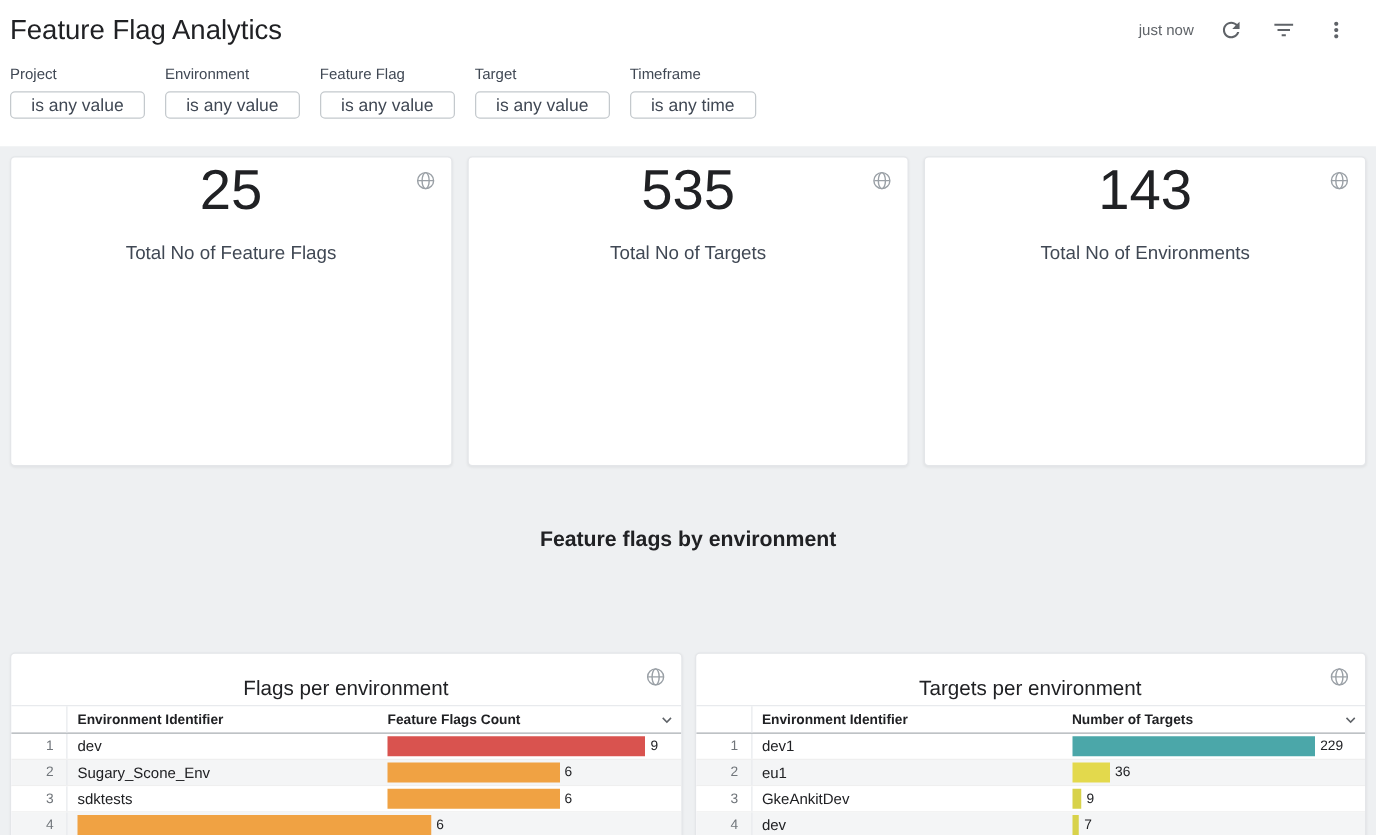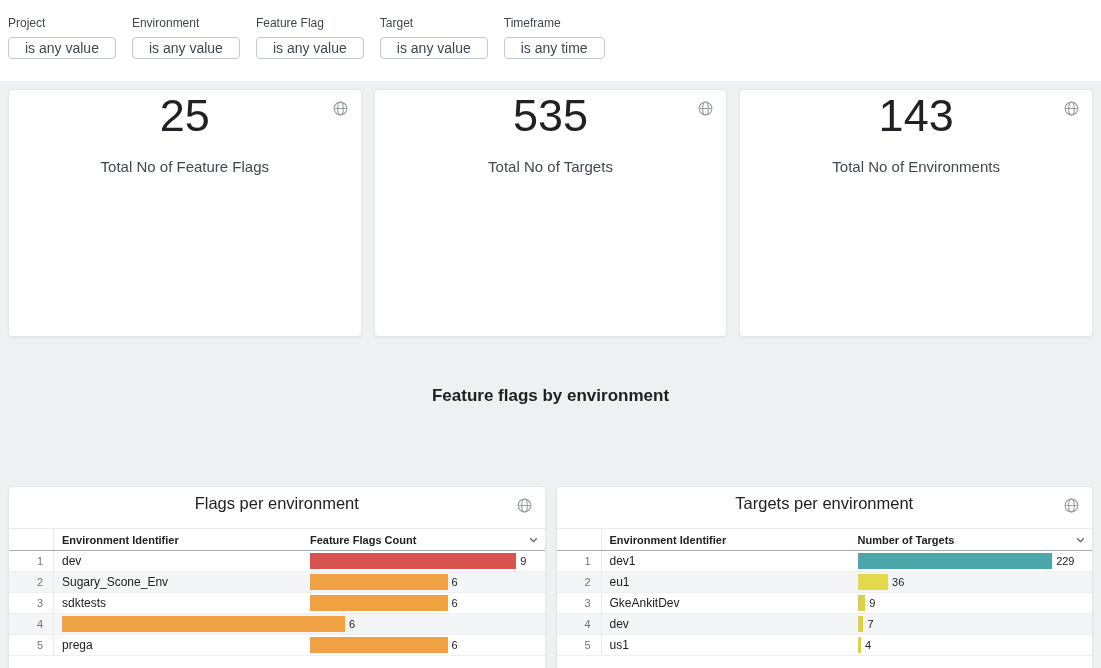--- a/index.html
+++ b/index.html
@@ -38,21 +38,21 @@
   }
   .stat-card { height:248px; display:flex; flex-direction:column; align-items:center; }
   .tile-icon { position:absolute; top:10px; right:12px; line-height:0; cursor:pointer; }
   .stat-value { font-size:45px; font-weight:400; color:var(--text-primary); }
   .stat-label { font-size:15px; color:#404854; margin-top:16px; }
 
   .section-title { text-align:center; font-size:17px; line-height:22px; color:var(--text-primary); margin:48px 0 79px;font-weight:bold; }
 
   .tables-row { display:grid; grid-template-columns:1fr 1fr; gap:10px; }
   .table-card { height:240px; overflow:hidden; }
-  .card-title { text-align:center; font-size:16.5px; color:var(--text-primary); height:41px; padding-top:7px; }
+  .card-title { text-align:center; font-size:16.5px; color:var(--text-primary); height:41px; padding-top:19px; }
 
   .thead {
     position:relative; display:flex; align-items:center; height:23px;
     border-top:1px solid #e8eaed; border-bottom:1px solid #a9aeb3;
     font-size:11px; font-weight:700; color:var(--text-primary);
   }
   .col-rank { width:45px; flex:none; height:100%; border-right:1px solid #e8eaed; }
   .col-env  { width:248px; flex:none; padding-left:8px; }
   .col-bar  { flex:1; padding-left:8px; }
   .sort-chevron { position:absolute; right:4px; top:50%; transform:translateY(-50%); line-height:0; cursor:pointer; }
@@ -66,20 +66,41 @@
   .td.env { width:248px; flex:none; padding-left:8px; color:var(--text-primary);
             white-space:nowrap; overflow:hidden; text-overflow:ellipsis; }
   .td.barcell { flex:1; display:flex; align-items:center; padding-left:8px; }
   .bar { height:16px; min-width:2px; }
   .bar-value { font-size:11px; color:var(--text-primary); margin-left:4px; }
 </style>
 </head>
 <body>
 
 <div class="top">
+  <div class="header-bar">
+    <h1 class="page-title">Feature Flag Analytics</h1>
+    <div class="header-right">
+      <span class="updated">just now</span>
+      <button class="icon-btn">
+        <svg width="20" height="20" viewBox="0 0 24 24" fill="#5f6368">
+            <path d="M17.65 6.35C16.2 4.9 14.21 4 12 4c-4.42 0-7.99 3.58-8 8s3.57 8 8 8c3.73 0 6.84-2.55 7.73-6h-2.08c-.82 2.33-3.04 4-5.65 4-3.31 0-6-2.69-6-6s2.69-6 6-6c1.66 0 3.14.69 4.22 1.78L13 11h7V4l-2.35 2.35z"></path>
+          </svg>
+      </button>
+      <button class="icon-btn">
+        <svg width="20" height="20" viewBox="0 0 24 24" fill="#5f6368">
+            <path d="M10 18h4v-2h-4v2zM3 6v2h18V6H3zm3 7h12v-2H6v2z"></path>
+          </svg>
+      </button>
+      <button class="icon-btn">
+        <svg width="20" height="20" viewBox="0 0 24 24" fill="#5f6368">
+            <path d="M12 8c1.1 0 2-.9 2-2s-.9-2-2-2-2 .9-2 2 .9 2 2 2zm0 2c-1.1 0-2 .9-2 2s.9 2 2 2 2-.9 2-2-.9-2-2-2zm0 6c-1.1 0-2 .9-2 2s.9 2 2 2 2-.9 2-2-.9-2-2-2z"></path>
+          </svg>
+      </button>
+    </div>
+  </div>
 
   <div class="filters">
     <div class="filter-group">
       <div class="filter-label">Project</div>
       <button class="filter-value">is any value</button>
     </div>
     <div class="filter-group">
       <div class="filter-label">Environment</div>
       <button class="filter-value">is any value</button>
     </div>

